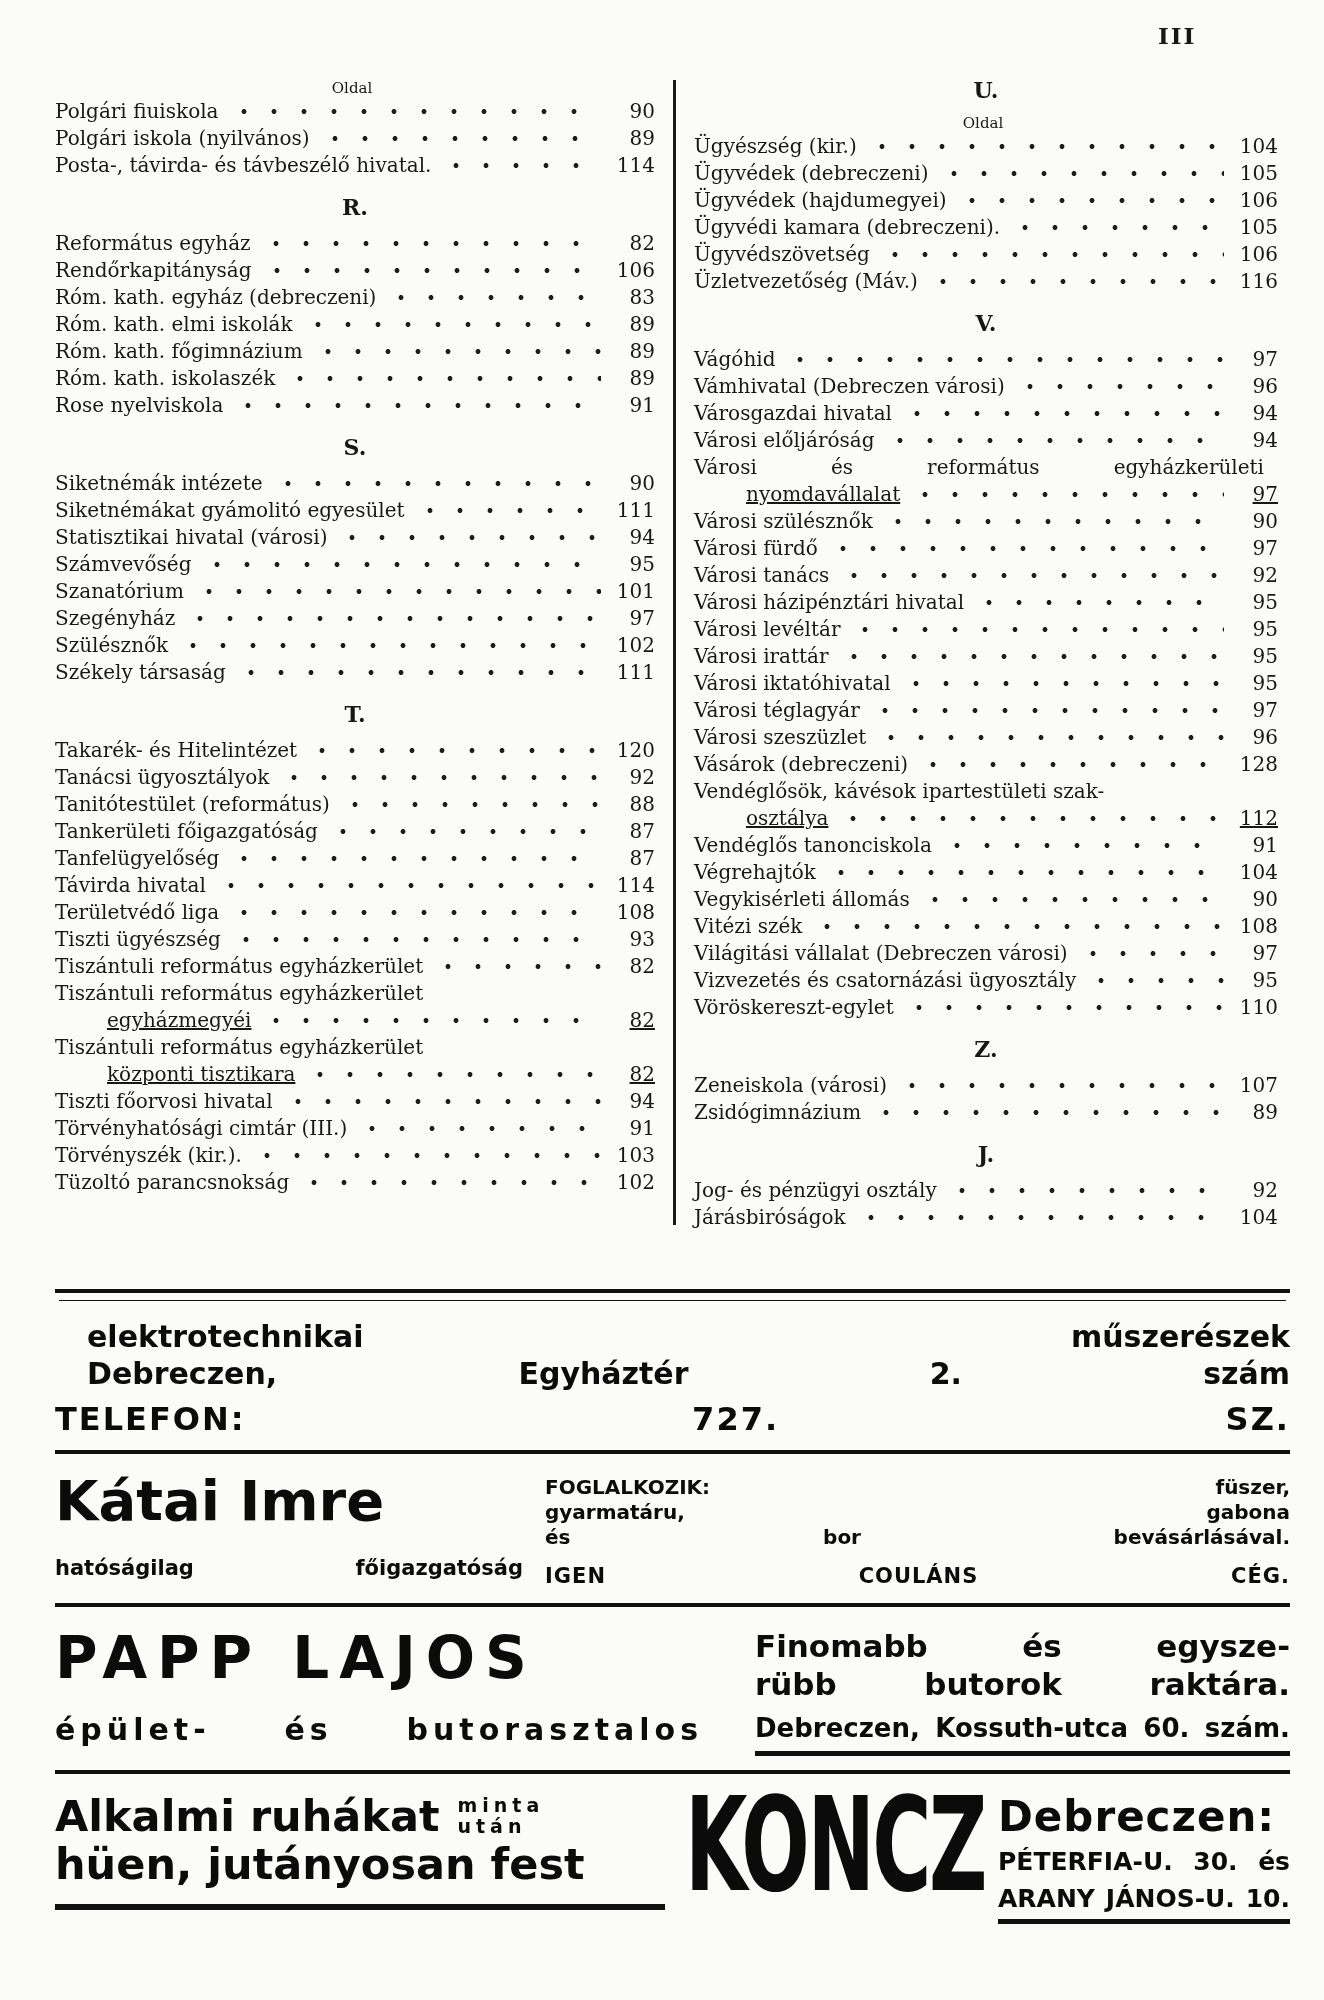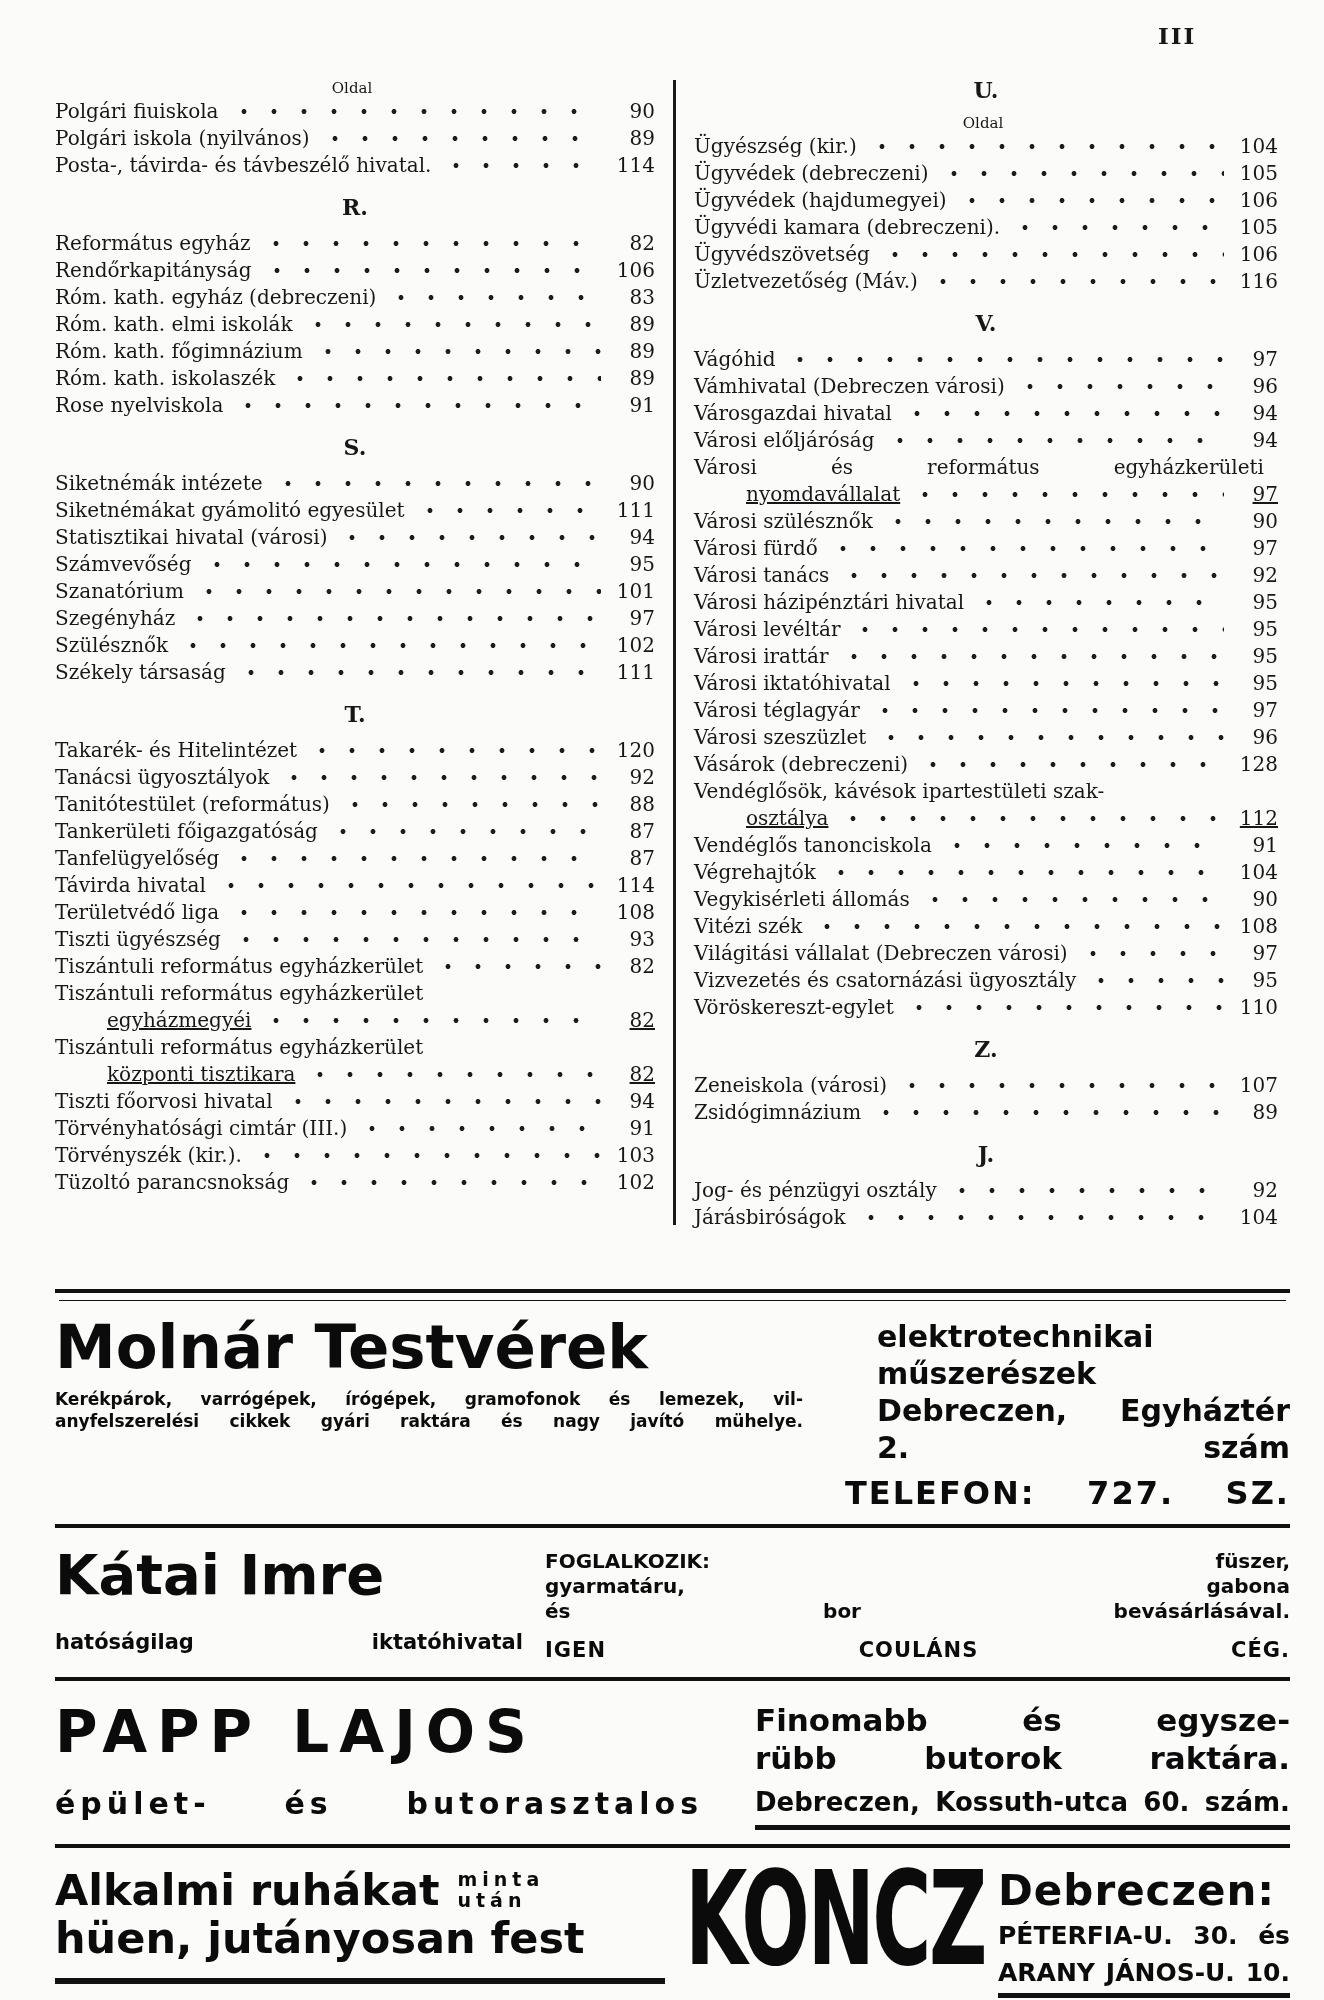--- a/index.html
+++ b/index.html
@@ -436,42 +436,35 @@
             <span class="nm">Járásbiróságok</span>
             <span class="lead"></span>
             <span class="pg">104</span>
           </div>
         </div>
     </div>
 
     <div class="rule-double"></div>
 
     <div class="ad ad1">
-      <div class="ad1-left">
-        <div class="ad1-name">Molnár Testvérek</div>
-        <div class="ad1-desc">
-          <div class="jline">Kerékpárok, varrógépek, írógépek, gramofonok és lemezek, vil-</div>
-          <div class="jline">anyfelszerelési cikkek gyári raktára és nagy javító mühelye.</div>
-        </div>
-      </div>
       <div class="ad1-right">
         <div class="ad1-r-line jline">elektrotechnikai műszerészek</div>
         <div class="ad1-r-line jline">Debreczen, Egyháztér 2. szám</div>
         <div class="ad1-tel jline">TELEFON: 727. SZ.</div>
       </div>
     </div>
 
     <div class="rule"></div>
 
     <div class="ad ad2">
       <div class="ad2-c1">
         <div class="ad2-name">Kátai Imre</div>
         <div class="ad2-sub">
           <span>hatóságilag</span>
-          <span>iktatóhivatal</span>
+          <span>főigazgatóság</span>
         </div>
       </div>
       <div class="ad2-c3">
         <div class="jline">FOGLALKOZIK: füszer,</div>
         <div class="jline">gyarmatáru, gabona</div>
         <div class="jline">és bor bevásárlásával.</div>
         <div class="ad2-coulans jline">IGEN COULÁNS CÉG.</div>
       </div>
     </div>
 

